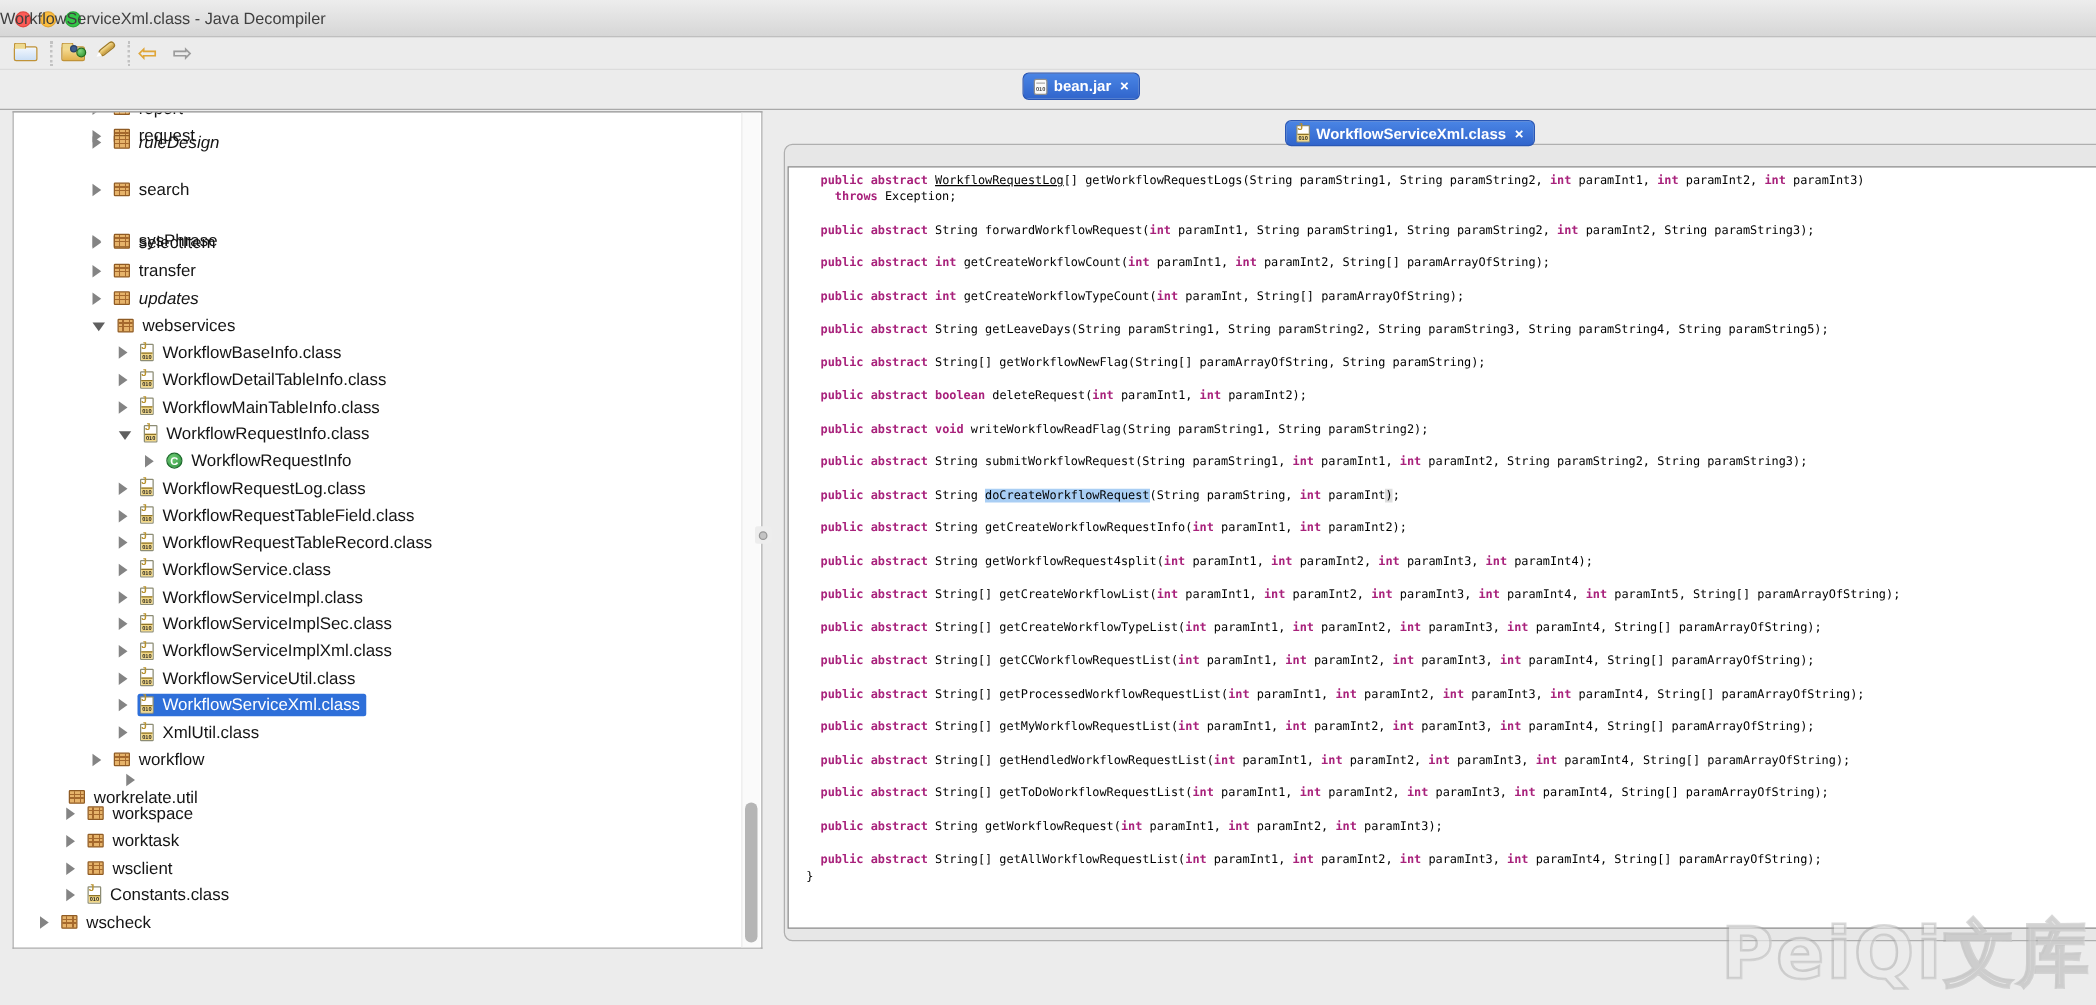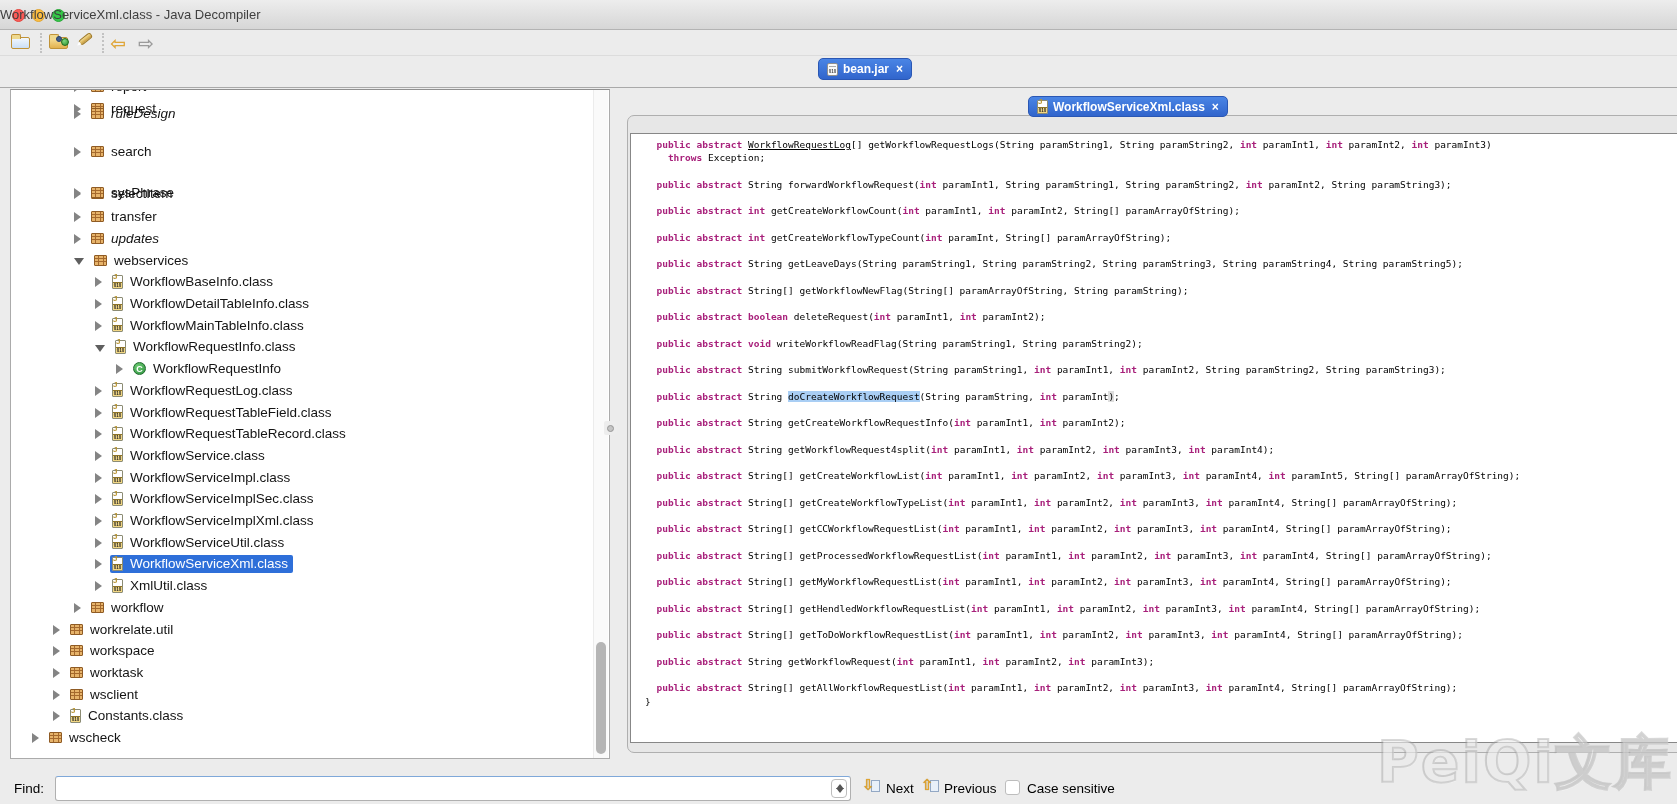--- a/index.html
+++ b/index.html
@@ -379,21 +379,21 @@
           <span class="lbl">XmlUtil.class</span>
         </span>
       </div>
       <div class="tree-row" style="top: 507.3px; left: 63px;">
         <span class="tri-r"></span>
         <span class="row-content">
           <span class="pkg-icon"></span>
           <span class="lbl">workflow</span>
         </span>
       </div>
-      <div class="tree-row" style="top: 529px; left: 42px;">
+      <div class="tree-row" style="top: 529px; left: 42px; flex-direction: column;">
         <span class="tri-r"></span>
         <span class="row-content">
           <span class="pkg-icon"></span>
           <span class="lbl">workrelate.util</span>
         </span>
       </div>
       <div class="tree-row" style="top: 550.7px; left: 42px;">
         <span class="tri-r"></span>
         <span class="row-content">
           <span class="pkg-icon"></span>
@@ -484,37 +484,15 @@
   <span class="kw">public</span> <span class="kw">abstract</span> String[] getHendledWorkflowRequestList(<span class="kw">int</span> paramInt1, <span class="kw">int</span> paramInt2, <span class="kw">int</span> paramInt3, <span class="kw">int</span> paramInt4, String[] paramArrayOfString);
 
   <span class="kw">public</span> <span class="kw">abstract</span> String[] getToDoWorkflowRequestList(<span class="kw">int</span> paramInt1, <span class="kw">int</span> paramInt2, <span class="kw">int</span> paramInt3, <span class="kw">int</span> paramInt4, String[] paramArrayOfString);
 
   <span class="kw">public</span> <span class="kw">abstract</span> String getWorkflowRequest(<span class="kw">int</span> paramInt1, <span class="kw">int</span> paramInt2, <span class="kw">int</span> paramInt3);
 
   <span class="kw">public</span> <span class="kw">abstract</span> String[] getAllWorkflowRequestList(<span class="kw">int</span> paramInt1, <span class="kw">int</span> paramInt2, <span class="kw">int</span> paramInt3, <span class="kw">int</span> paramInt4, String[] paramArrayOfString);
 }</pre>
   </div>
 
-  <div class="findbar">
-    <span class="find-label">Find:</span>
-    <div class="find-input">
-      <input style="position: absolute; left: 4px; top: 1px; width: 770px; height: 21px; border: none; outline: none; font-size: 13px; background: transparent;" value="">
-      <div class="stepper">
-        <div class="up"></div>
-        <div class="down"></div>
-      </div>
-    </div>
-    <div class="find-icon" style="left:862px;">
-      <span class="page"></span>
-      <span class="arrow">⇩</span>
-    </div>
-    <span class="find-text" style="left:886px;">Next</span>
-    <div class="find-icon" style="left:921px;">
-      <span class="page"></span>
-      <span class="arrow">⇧</span>
-    </div>
-    <span class="find-text" style="left:944px;">Previous</span>
-    <div class="checkbox"></div>
-    <span class="find-text" style="left:1027px;">Case sensitive</span>
-  </div>
 
   <div class="watermark">PeiQi文库</div>
 </div>
 
 </body></html>

